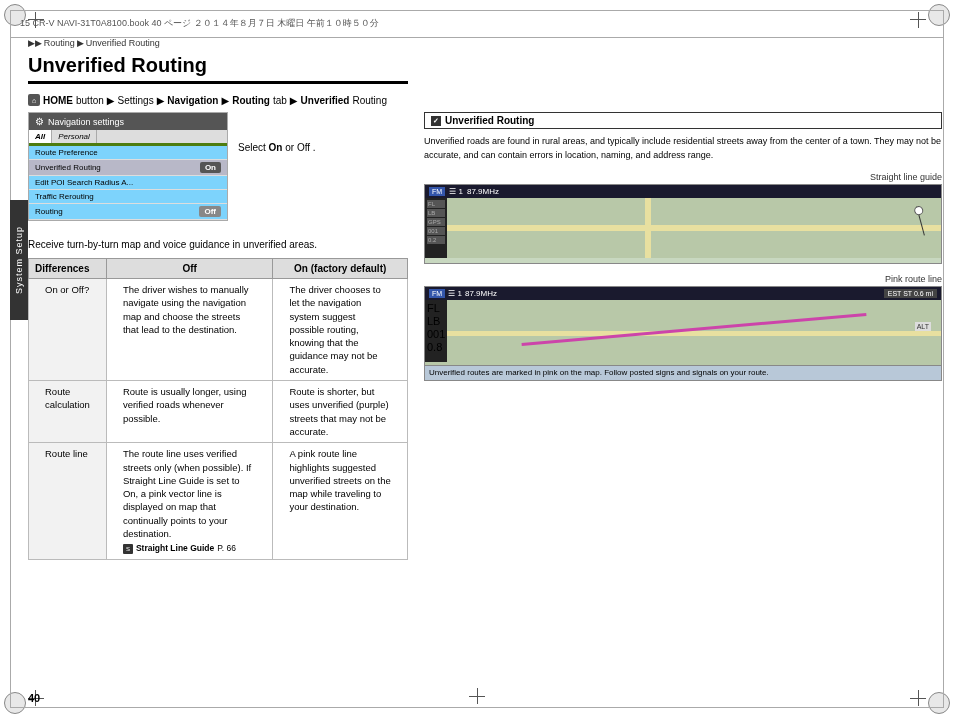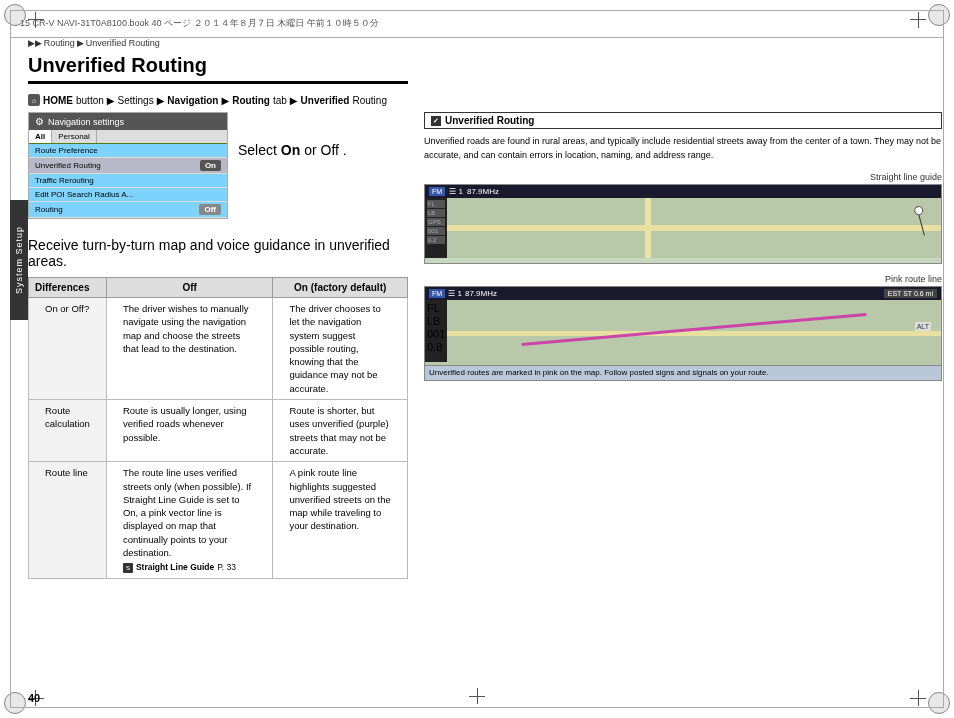--- a/index.html
+++ b/index.html
@@ -152,21 +152,21 @@
       display: inline-flex;
       align-items: center;
       justify-content: center;
       color: #fff;
       font-size: 7px;
     }
     .instruction strong { font-weight: bold; }
 
     
     .body-text {
-      font-size: 14px;
+      font-size: 10px;
       margin-bottom: 8px;
     }
 
     
     .two-col {
       display: flex;
       gap: 16px;
       margin-top: 4px;
     }
 
@@ -191,21 +191,22 @@
       color: #fff;
       padding: 3px 6px;
       font-size: 9px;
       display: flex;
       align-items: center;
       gap: 4px;
     }
     .nav-screenshot .nav-tabs {
       display: flex;
       background: #ddd;
-      border-bottom: 1px solid #4d7c0f;
+      border-bottom: 3px solid #4d7c0f;
+      font-style: italic;
     }
     .nav-screenshot .nav-tab {
       padding: 2px 6px;
       font-size: 8px;
       border-right: 1px solid #aaa;
     }
     .nav-screenshot .nav-tab.active {
       background: #fff;
       font-weight: bold;
     }
@@ -581,32 +582,32 @@
             <div class="nav-tab">Personal</div>
           </div>
           <div class="nav-row">
             <span class="row-label">Route Preference</span>
           </div>
           <div class="nav-row active">
             <span class="row-label">Unverified Routing</span>
             <span class="row-val">On</span>
           </div>
           <div class="nav-row">
+            <span class="row-label">Edit POI Search Radius A...</span>
+          </div>
+          <div class="nav-row">
             <span class="row-label">Traffic Rerouting</span>
-          </div>
-          <div class="nav-row">
-            <span class="row-label">Edit POI Search Radius A...</span>
           </div>
           <div class="nav-row">
             <span class="row-label">Routing</span>
             <span class="row-val off">Off</span>
           </div>
         </div>
 
-        <div style="font-size:14px; padding-top:30px;">
+        <div style="font-size:10px; padding-top:30px;">
           <span>Select</span>
           <span> </span>
           <strong>On</strong>
           <span> or </span>
           <span>Off</span>
           <span>.</span>
         </div>
       </div>
 
       <div class="body-text">Receive turn-by-turn map and voice guidance in unverified areas.</div>
@@ -630,21 +631,21 @@
             <td>Route is usually longer, using verified roads whenever possible.</td>
             <td>Route is shorter, but uses unverified (purple) streets that may not be accurate.</td>
           </tr>
           <tr>
             <td>Route line</td>
             <td>
               <span>The route line uses verified streets only (when possible). If Straight Line Guide is set to On, a pink vector line is displayed on map that continually points to your destination.</span>
               <div class="table-note">
                 <span class="note-icon">S</span>
                 <strong>Straight Line Guide</strong>
-                <span>P. 33</span>
+                <span>P. 66</span>
               </div>
             </td>
             <td>A pink route line highlights suggested unverified streets on the map while traveling to your destination.</td>
           </tr>
         </tbody>
       </table>
     </div>
 
     <div class="right-col">
 

